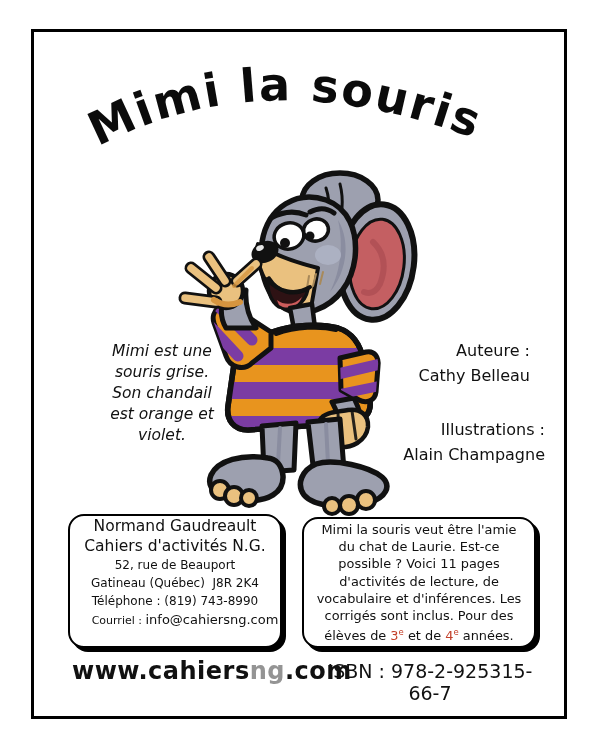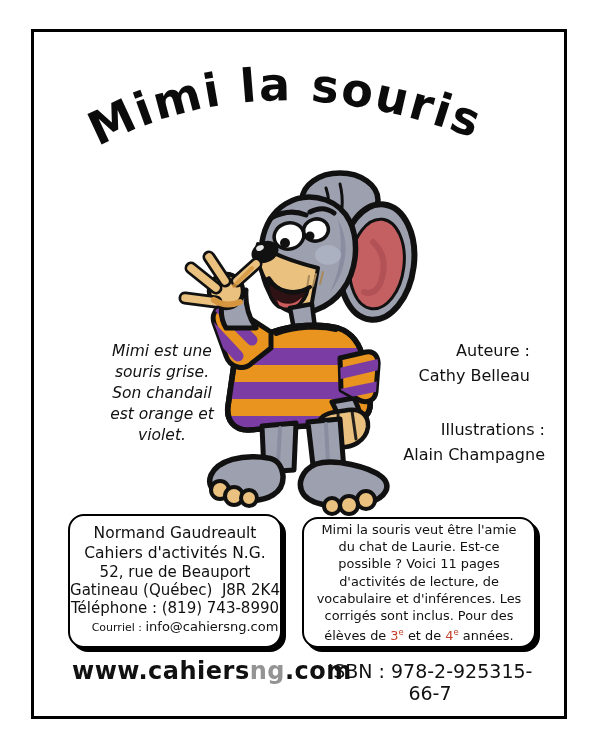--- a/index.html
+++ b/index.html
@@ -23,22 +23,22 @@
     font-style:italic;font-size:15.5px;line-height:21px;font-weight:500;
   }
   .credit{position:absolute;text-align:right;font-size:16px;line-height:25px;}
   .credit.author{left:370px;top:338px;width:160px;}
   .credit.illustrator{left:385px;top:417px;width:160px;}
 
   .round-box{
     position:absolute;background:#fff;border:2.5px solid #000;border-radius:16px;
     box-shadow:4px 4px 0 #000;text-align:center;box-sizing:border-box;
   }
-  .publisher-box{left:68px;top:514px;width:214px;height:134px;padding-top:7px;}
-  .publisher-box .pub-lines div{font-size:15px;line-height:18px;}
+  .publisher-box{left:68px;top:514px;width:214px;height:134px;}
+  .publisher-box .pub-lines div{font-size:12px;line-height:18px;}
   .publisher-box .pub-lines div:nth-child(1),
   .publisher-box .pub-lines div:nth-child(2){font-size:15.5px;line-height:20px;}
   .courriel-line{font-size:11px;line-height:19px;margin-left:20px;}
   .courriel-line .email{font-size:13px;}
 
   .description-box{left:302px;top:517px;width:234px;height:131px;padding-top:2px;}
   .description-box .desc-lines div,
   .description-box .grade-line{font-size:12.9px;line-height:17.2px;font-weight:500;}
   .grade-accent{color:#c3402a;}
   .grade-sup{font-size:8.5px;vertical-align:super;}

